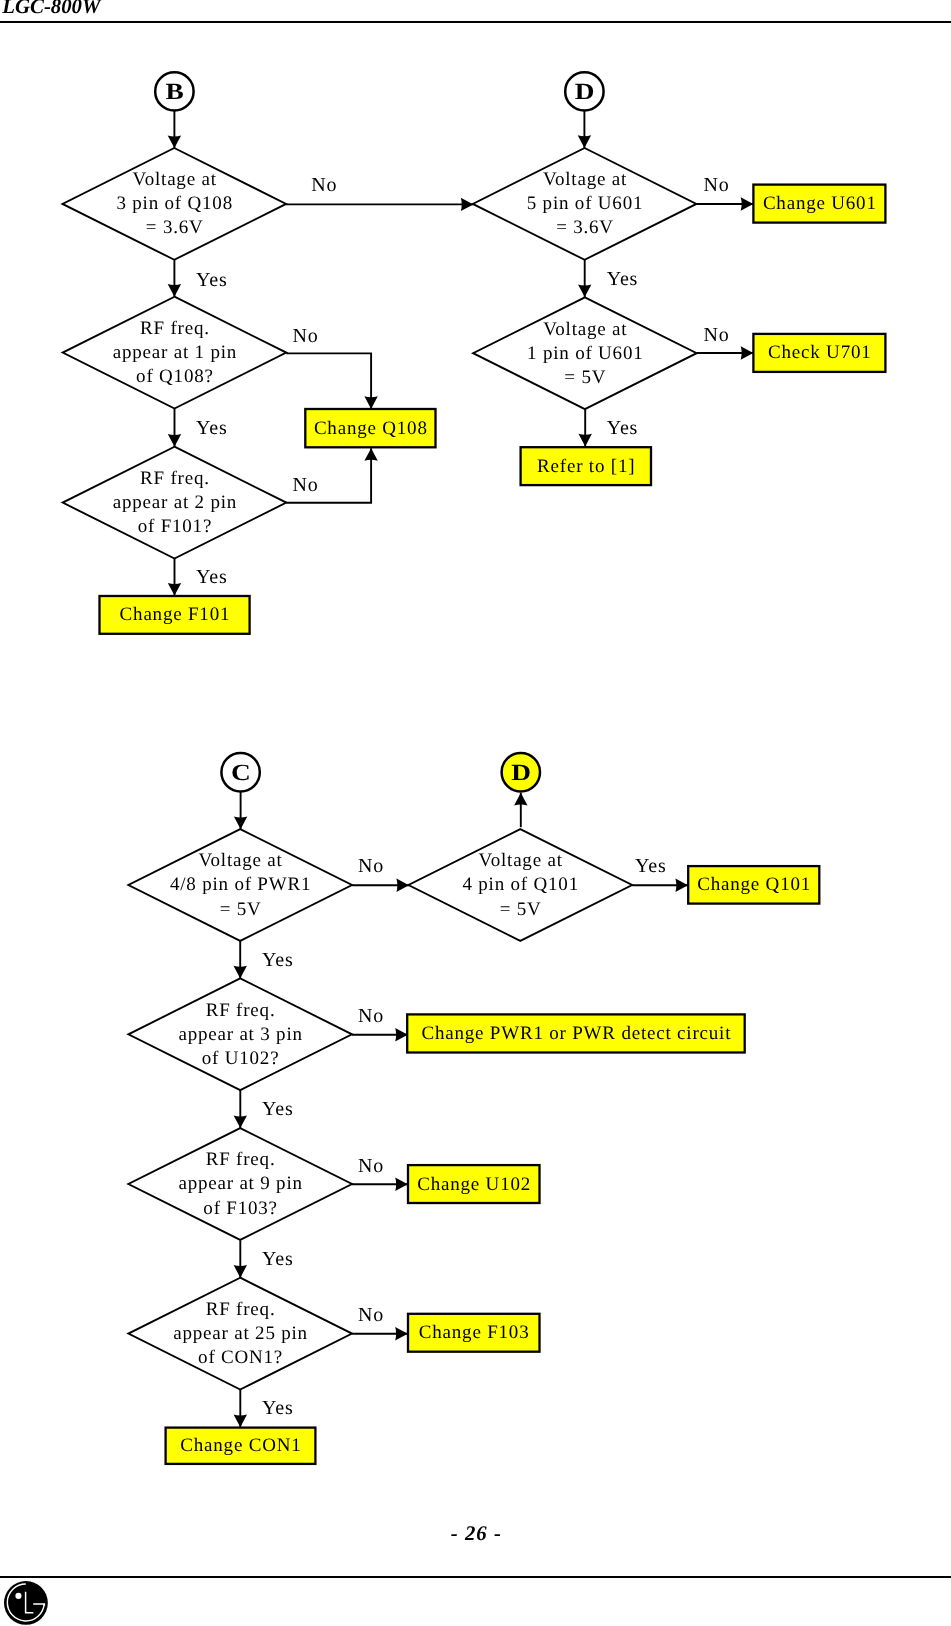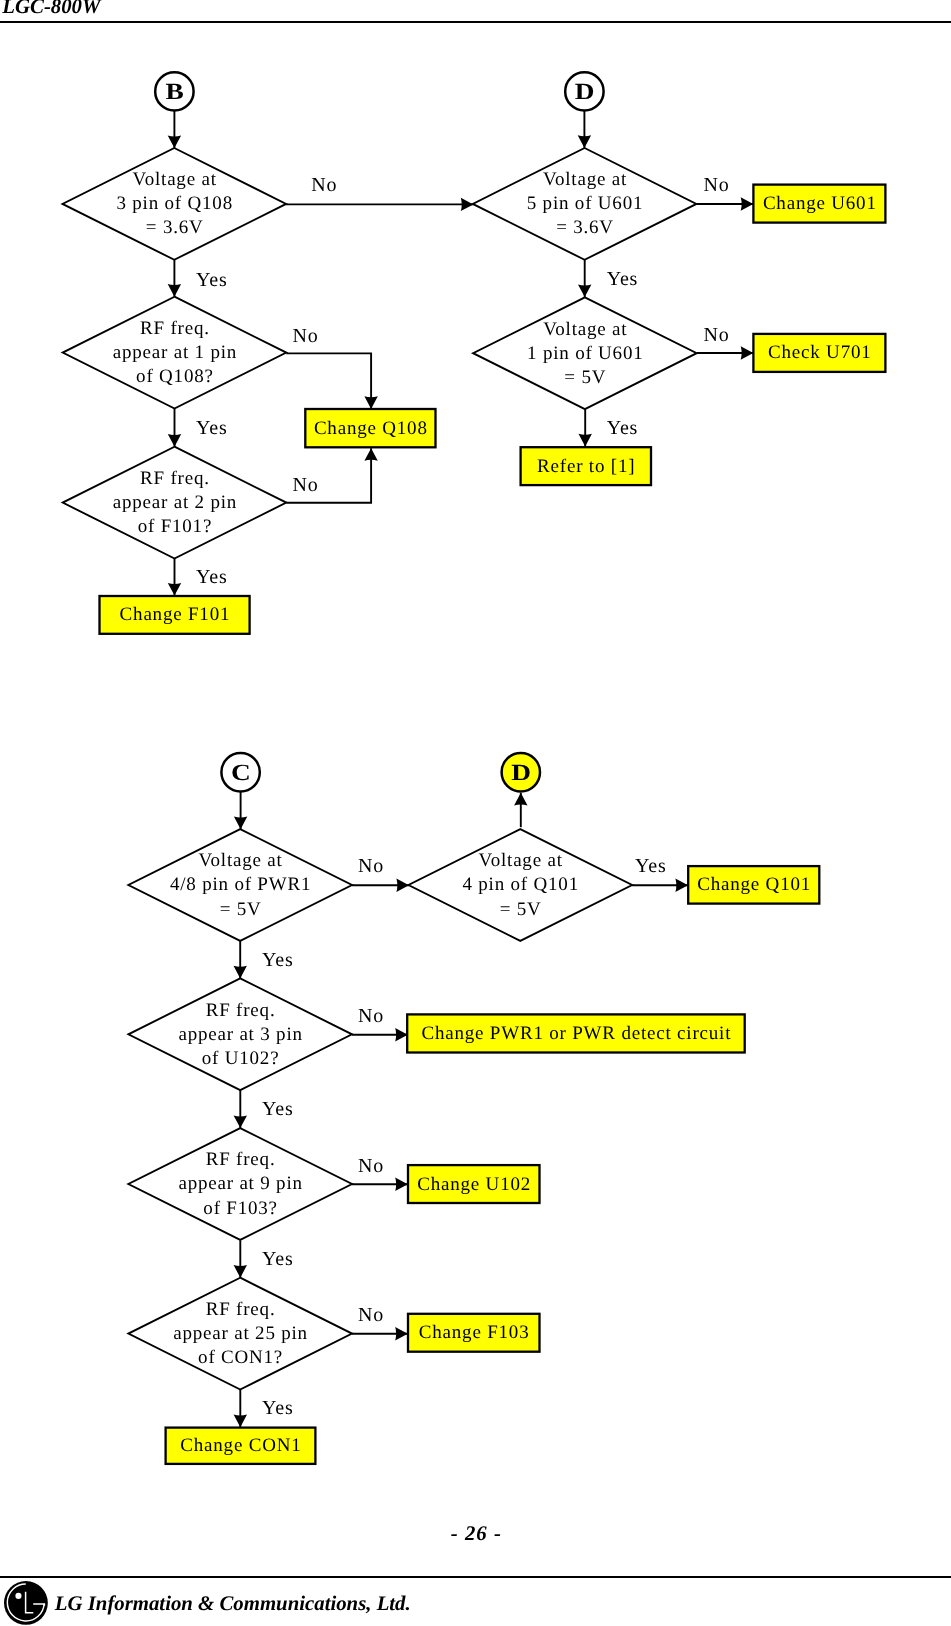--- a/index.html
+++ b/index.html
@@ -173,16 +173,15 @@
   <div id="footer-rule"></div>
 
   <svg id="lg-logo" width="46" height="46" viewBox="0 0 46 46">
     <circle cx="21.9" cy="21.95" r="21.9" fill="#000"></circle>
     <path d="M21.75,3.05 A18.45,18.45 0 1,0 40.18,22.75" fill="none" stroke="#fff" stroke-width="1.45" stroke-linecap="butt"></path>
     <circle cx="14.45" cy="14.9" r="3.05" fill="#fff"></circle>
     <path d="M21.6,10.7 L21.6,31.8 L29.3,31.8" fill="none" stroke="#fff" stroke-width="1.5" stroke-linecap="butt" stroke-linejoin="miter"></path>
     <path d="M29.2,22.9 L40.4,22.9 L40.4,24.8" fill="none" stroke="#fff" stroke-width="1.5" stroke-linecap="butt" stroke-linejoin="miter"></path>
   </svg>
 
-  <div id="footer-text">LG Information &amp; Communications, Ltd.</div>
   <div id="footer-page">- 26 -</div>
 
 </div>
 
 </body></html>

